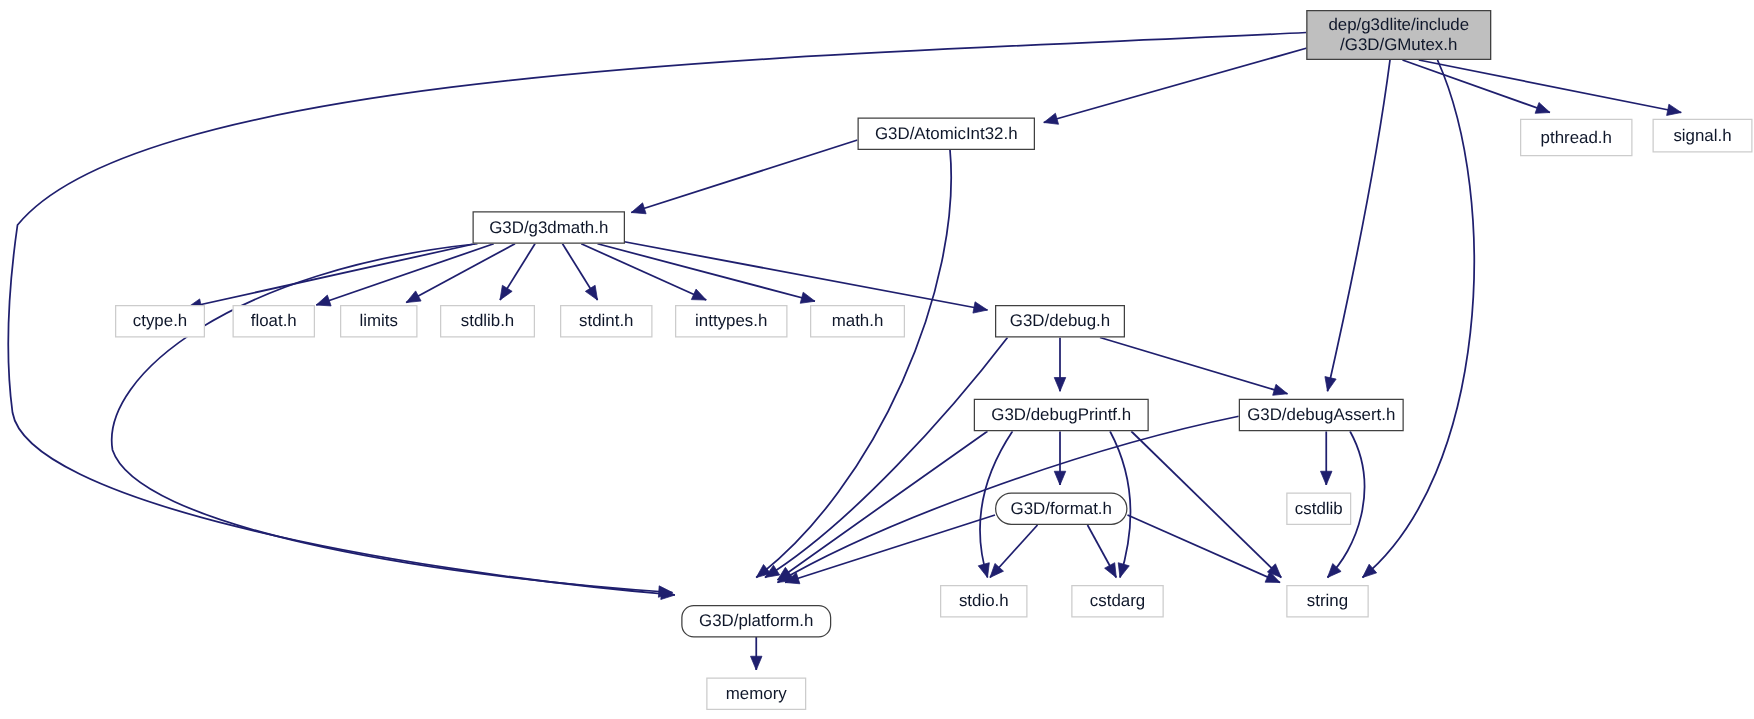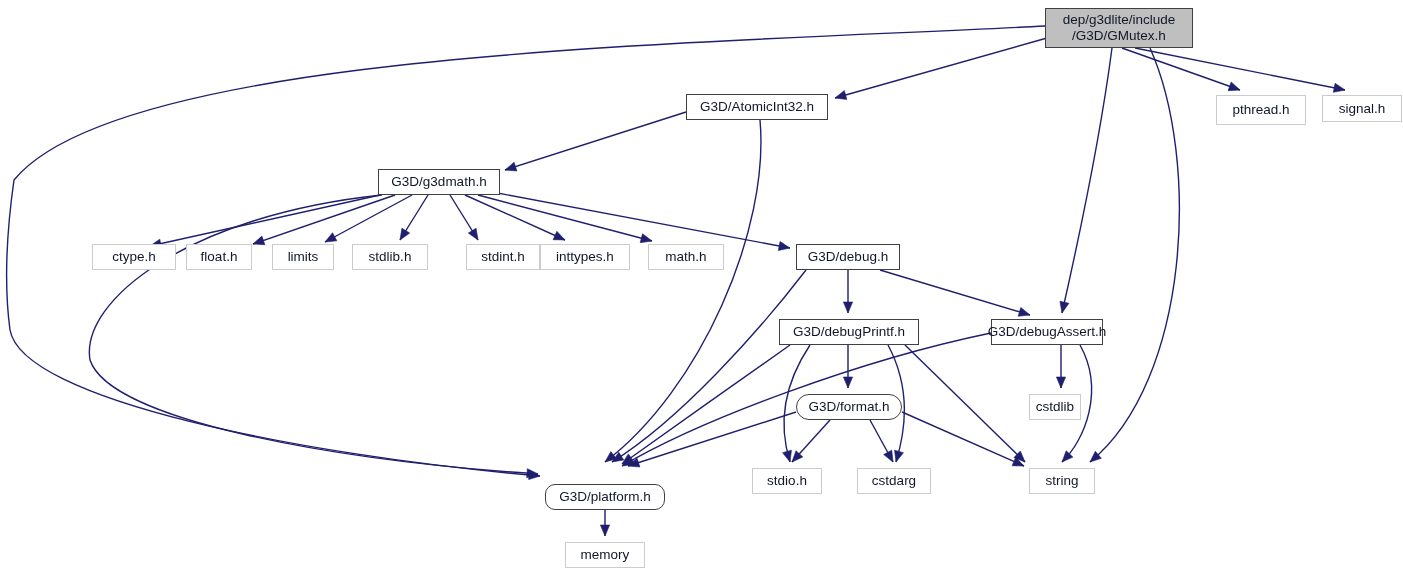--- a/index.html
+++ b/index.html
@@ -135,30 +135,30 @@
         <polygon points="605,536 600.4,525 609.6,525" class="arrow-head"></polygon>
       </g>
   </svg>
   <div id="nodes-layer">
       <div class="node-box root" style="left: 1045px; top: 8px; width: 148px; height: 40px;">dep/g3dlite/include
 /G3D/GMutex.h</div>
       <div class="node-box sys" style="left: 1216px; top: 95px; width: 90px; height: 30px;">pthread.h</div>
       <div class="node-box sys" style="left: 1322px; top: 95px; width: 80px; height: 27px;">signal.h</div>
       <div class="node-box proj" style="left: 686px; top: 94px; width: 142px; height: 26px;">G3D/AtomicInt32.h</div>
       <div class="node-box proj" style="left: 378px; top: 169px; width: 122px; height: 26px; text-align: center;">G3D/g3dmath.h</div>
-      <div class="node-box sys" style="left: 92px; top: 244px; width: 84px; height: 26px;">ctype.h</div>
+      <div class="node-box sys" style="left: 92px; top: 244px; width: 72px; height: 26px;">ctype.h</div>
       <div class="node-box sys" style="left: 186px; top: 244px; width: 66px; height: 26px;">float.h</div>
       <div class="node-box sys" style="left: 272px; top: 244px; width: 62px; height: 26px;">limits</div>
       <div class="node-box sys" style="left: 352px; top: 244px; width: 76px; height: 26px;">stdlib.h</div>
-      <div class="node-box sys" style="left: 448px; top: 244px; width: 74px; height: 26px; margin-left: 18px;">stdint.h</div>
+      <div class="node-box sys" style="left: 448px; top: 244px; width: 74px; height: 26px;">stdint.h</div>
       <div class="node-box sys" style="left: 540px; top: 244px; width: 90px; height: 26px;">inttypes.h</div>
       <div class="node-box sys" style="left: 648px; top: 244px; width: 76px; height: 26px;">math.h</div>
       <div class="node-box proj" style="left: 796px; top: 244px; width: 104px; height: 26px;">G3D/debug.h</div>
       <div class="node-box proj" style="left: 779px; top: 319px; width: 140px; height: 26px;">G3D/debugPrintf.h</div>
-      <div class="node-box proj" style="left: 991px; top: 319px; width: 112px; height: 26px; text-align: center;">G3D/debugAssert.h</div>
+      <div class="node-box proj" style="left: 991px; top: 319px; width: 132px; height: 26px; text-align: center;">G3D/debugAssert.h</div>
       <div class="node-box proj" style="left: 796px; top: 394px; width: 106px; height: 26px; border-radius: 13px;">G3D/format.h</div>
       <div class="node-box sys" style="left: 1029px; top: 394px; width: 52px; height: 26px;">cstdlib</div>
       <div class="node-box proj" style="left: 545px; top: 484px; width: 120px; height: 26px; border-radius: 10px;">G3D/platform.h</div>
       <div class="node-box sys" style="left: 752px; top: 468px; width: 70px; height: 26px;">stdio.h</div>
       <div class="node-box sys" style="left: 857px; top: 468px; width: 74px; height: 26px;">cstdarg</div>
       <div class="node-box sys" style="left: 1029px; top: 468px; width: 66px; height: 26px;">string</div>
       <div class="node-box sys" style="left: 565px; top: 542px; width: 80px; height: 26px;">memory</div>
     </div>
 </div>
 

